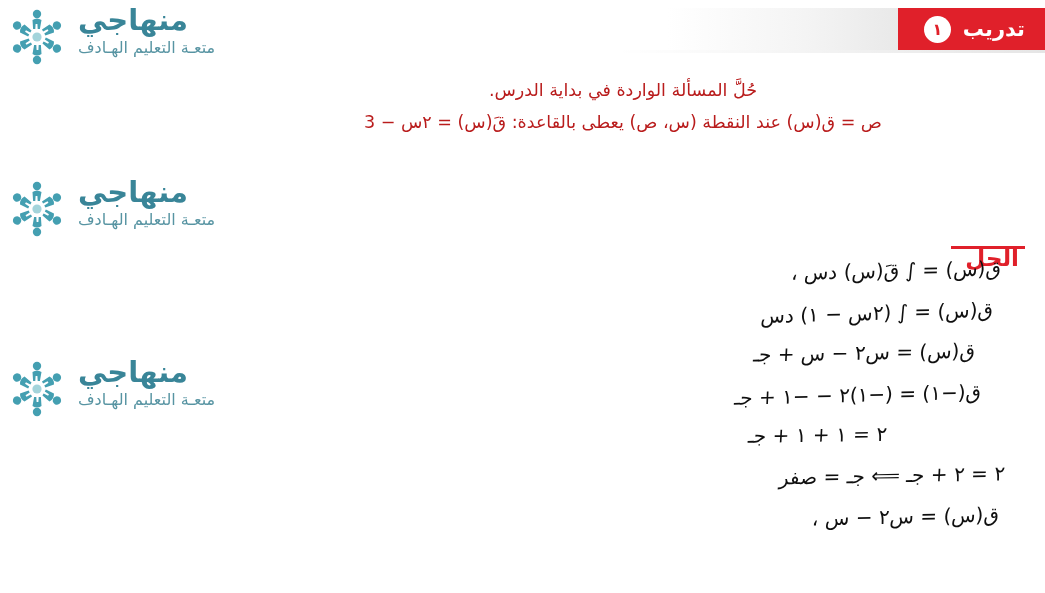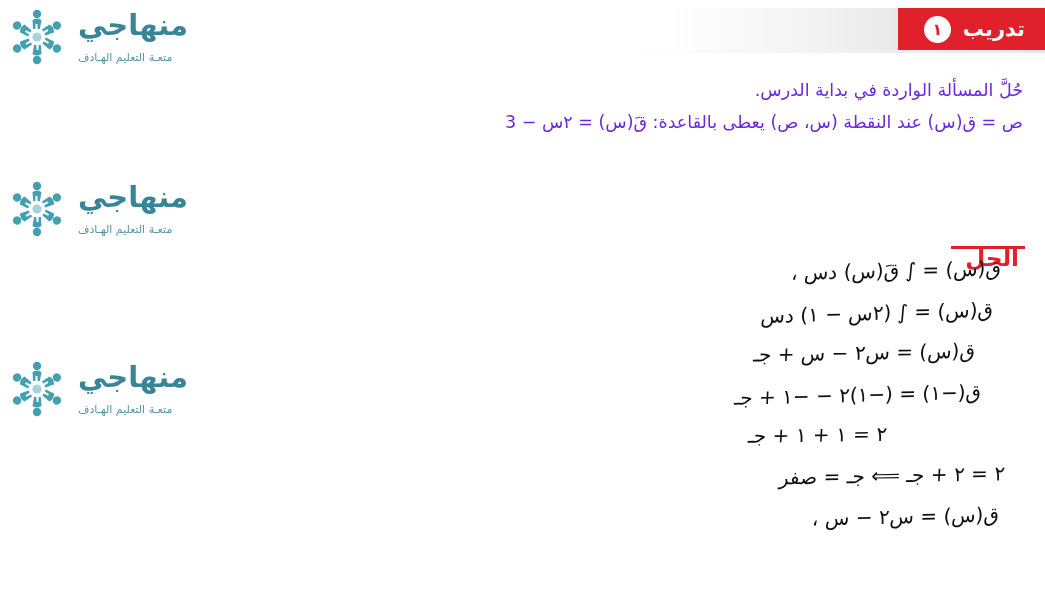--- a/index.html
+++ b/index.html
@@ -20,21 +20,20 @@
     width: 1045px;
     height: 593px;
     background: #ffffff;
   }
 
   
   .watermark {
     position: absolute;
     display: flex;
     flex-direction: row-reverse;
-    align-items: center;
     gap: 10px;
     direction: rtl;
     opacity: 0.95;
   }
   .wm-1 { left: 6px;  top: 6px; }
   .wm-2 { left: 6px;  top: 178px; }
   .wm-3 { left: 6px;  top: 358px; }
 
   .wm-text-block {
     display: flex;
@@ -45,23 +44,23 @@
   .wm-title {
     font-family: "DejaVu Sans", sans-serif;
     font-size: 29px;
     font-weight: bold;
     color: #2f7f93;
     letter-spacing: 0px;
     direction: rtl;
   }
   .wm-sub {
     font-family: "DejaVu Sans", sans-serif;
-    font-size: 11px;
+    font-size: 16px;
     color: #4f8f9e;
-    margin-top: 12px;
+    margin-top: 5px;
     letter-spacing: 1px;
     direction: rtl;
   }
   .wm-logo {
     width: 62px;
     height: 62px;
     position: relative;
     flex: 0 0 auto;
   }
   .wm-logo svg { display: block; }
@@ -126,24 +125,24 @@
     background: linear-gradient(to left, rgba(0,0,0,0.10), rgba(0,0,0,0));
   }
 
   
   .question {
     position: absolute;
     right: 22px;
     top: 74px;
     width: 800px;
     direction: rtl;
-    text-align: right;
+    text-align: center;
     font-family: "DejaVu Sans", sans-serif;
     font-size: 17.5px;
-    color: #6d28d9;
+    color: #b91c1c;
     line-height: 1.85;
   }
   .question p { margin: 0; }
 
   
   .solution-heading {
     position: absolute;
     right: 26px;
     top: 205px;
     direction: rtl;

